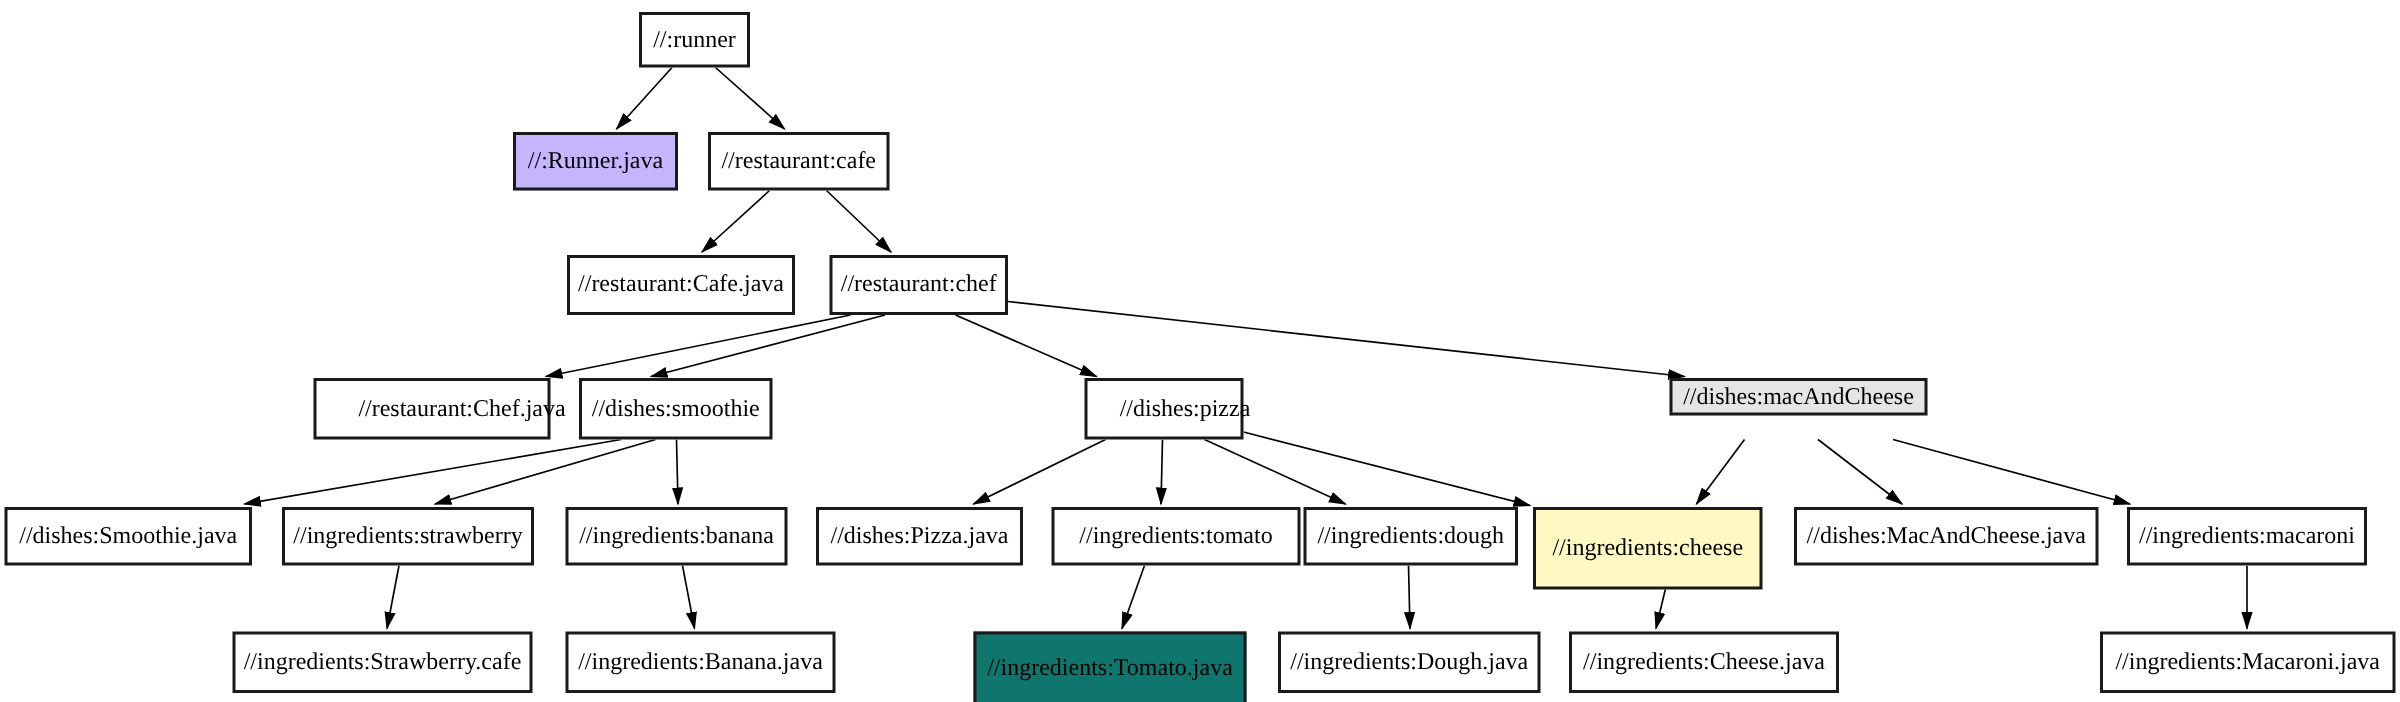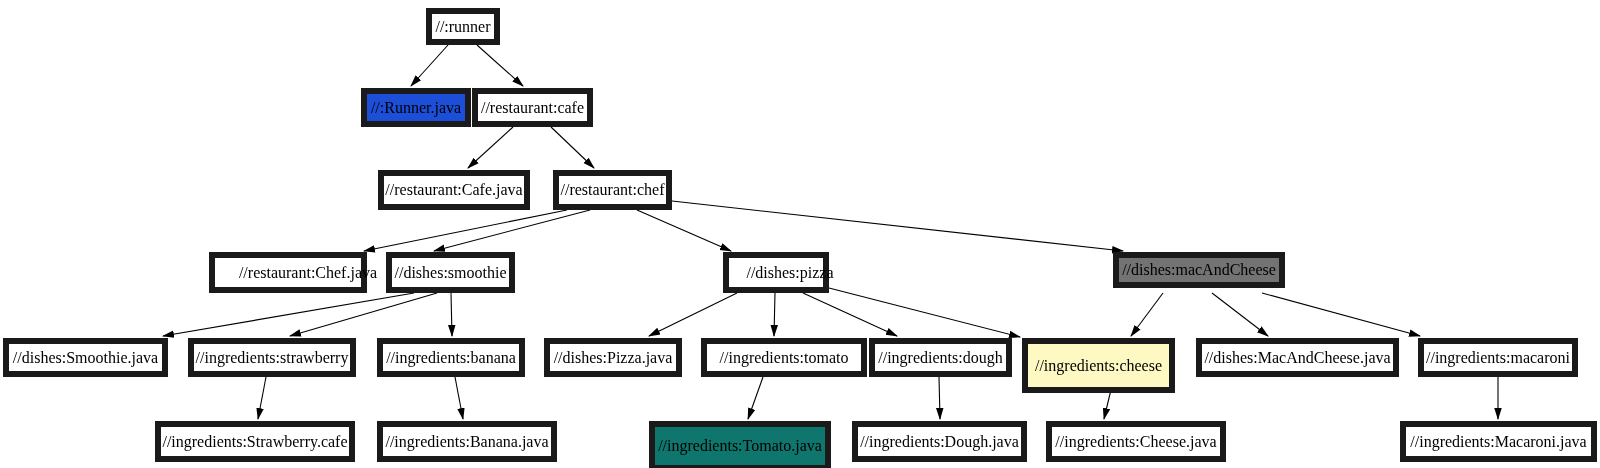--- a/index.html
+++ b/index.html
@@ -18,21 +18,21 @@
   #edges-svg {
     position: absolute;
     left: 0;
     top: 0;
     width: 1600px;
     height: 468px;
   }
   .graph-node {
     position: absolute;
     box-sizing: border-box;
-    border: 6px solid #1d4ed8;
+    border: 2px solid #1d4ed8;
     background: #ffffff;
     color: #000000;
     display: flex;
     align-items: center;
     justify-content: center;
     font-size: 16px;
     line-height: 1;
     white-space: nowrap;
     text-align: center;
   }
@@ -69,28 +69,28 @@
         <line x1="266" y1="377" x2="258" y2="419" stroke="#000000" stroke-width="1.1" marker-end="url(#arrowhead)"></line>
         <line x1="455" y1="377" x2="463" y2="419" stroke="#000000" stroke-width="1.1" marker-end="url(#arrowhead)"></line>
         <line x1="763" y1="377" x2="748" y2="419" stroke="#000000" stroke-width="1.1" marker-end="url(#arrowhead)"></line>
         <line x1="939" y1="377" x2="940" y2="419" stroke="#000000" stroke-width="1.1" marker-end="url(#arrowhead)"></line>
         <line x1="1114" y1="377" x2="1104" y2="419" stroke="#000000" stroke-width="1.1" marker-end="url(#arrowhead)"></line>
         <line x1="1498" y1="377" x2="1498" y2="419" stroke="#000000" stroke-width="1.1" marker-end="url(#arrowhead)"></line>
       </g>
   </svg>
   <div id="node-layer">
       <div class="graph-node" style="left: 426px; top: 8px; width: 74px; height: 37px; border-color: rgb(26, 26, 26); background: rgb(255, 255, 255);">//:runner</div>
-      <div class="graph-node" style="left: 342px; top: 88px; width: 110px; height: 39px; border-color: rgb(26, 26, 26); background: #1d4ed8; margin-left: 19px;">//:Runner.java</div>
+      <div class="graph-node" style="left: 342px; top: 88px; width: 110px; height: 39px; border-color: rgb(26, 26, 26); background: #c4b5fd;">//:Runner.java</div>
       <div class="graph-node" style="left: 472px; top: 88px; width: 121px; height: 39px; border-color: rgb(26, 26, 26); background: rgb(255, 255, 255);">//restaurant:cafe</div>
       <div class="graph-node" style="left: 378px; top: 170px; width: 152px; height: 40px; border-color: rgb(26, 26, 26); background: rgb(255, 255, 255);">//restaurant:Cafe.java</div>
       <div class="graph-node" style="left: 553px; top: 170px; width: 119px; height: 40px; border-color: rgb(26, 26, 26); background: rgb(255, 255, 255);">//restaurant:chef</div>
       <div class="graph-node" style="left: 209px; top: 252px; width: 158px; height: 41px; border-color: rgb(26, 26, 26); background: rgb(255, 255, 255); padding-left: 40px;">//restaurant:Chef.java</div>
       <div class="graph-node" style="left: 386px; top: 252px; width: 129px; height: 41px; border-color: rgb(26, 26, 26); background: rgb(255, 255, 255);">//dishes:smoothie</div>
       <div class="graph-node" style="left: 723px; top: 252px; width: 106px; height: 41px; border-color: rgb(26, 26, 26); background: rgb(255, 255, 255); padding-left: 28px;">//dishes:pizza</div>
-      <div class="graph-node" style="left: 1113px; top: 252px; width: 172px; height: 36px; border-color: rgb(26, 26, 26); background: #737373;">//dishes:macAndCheese</div>
+      <div class="graph-node" style="left: 1113px; top: 252px; width: 172px; height: 25px; border-color: rgb(26, 26, 26); background: #e5e5e5;">//dishes:macAndCheese</div>
       <div class="graph-node" style="left: 3px; top: 338px; width: 165px; height: 39px; border-color: rgb(26, 26, 26); background: rgb(255, 255, 255);">//dishes:Smoothie.java</div>
       <div class="graph-node" style="left: 188px; top: 338px; width: 168px; height: 39px; border-color: rgb(26, 26, 26); background: rgb(255, 255, 255);">//ingredients:strawberry</div>
       <div class="graph-node" style="left: 377px; top: 338px; width: 148px; height: 39px; border-color: rgb(26, 26, 26); background: rgb(255, 255, 255);">//ingredients:banana</div>
       <div class="graph-node" style="left: 544px; top: 338px; width: 138px; height: 39px; border-color: rgb(26, 26, 26); background: rgb(255, 255, 255);">//dishes:Pizza.java</div>
       <div class="graph-node" style="left: 701px; top: 338px; width: 166px; height: 39px; border-color: rgb(26, 26, 26); background: rgb(255, 255, 255);">//ingredients:tomato</div>
       <div class="graph-node" style="left: 869px; top: 338px; width: 143px; height: 39px; border-color: rgb(26, 26, 26); background: rgb(255, 255, 255);">//ingredients:dough</div>
       <div class="graph-node" style="left: 1022px; top: 338px; width: 153px; height: 55px; border-color: rgb(26, 26, 26); background: #fef9c3;">//ingredients:cheese</div>
       <div class="graph-node" style="left: 1196px; top: 338px; width: 203px; height: 39px; border-color: rgb(26, 26, 26); background: rgb(255, 255, 255);">//dishes:MacAndCheese.java</div>
       <div class="graph-node" style="left: 1418px; top: 338px; width: 160px; height: 39px; border-color: rgb(26, 26, 26); background: rgb(255, 255, 255);">//ingredients:macaroni</div>
       <div class="graph-node" style="left: 155px; top: 421px; width: 200px; height: 41px; border-color: rgb(26, 26, 26); background: rgb(255, 255, 255);">//ingredients:Strawberry.cafe</div>

